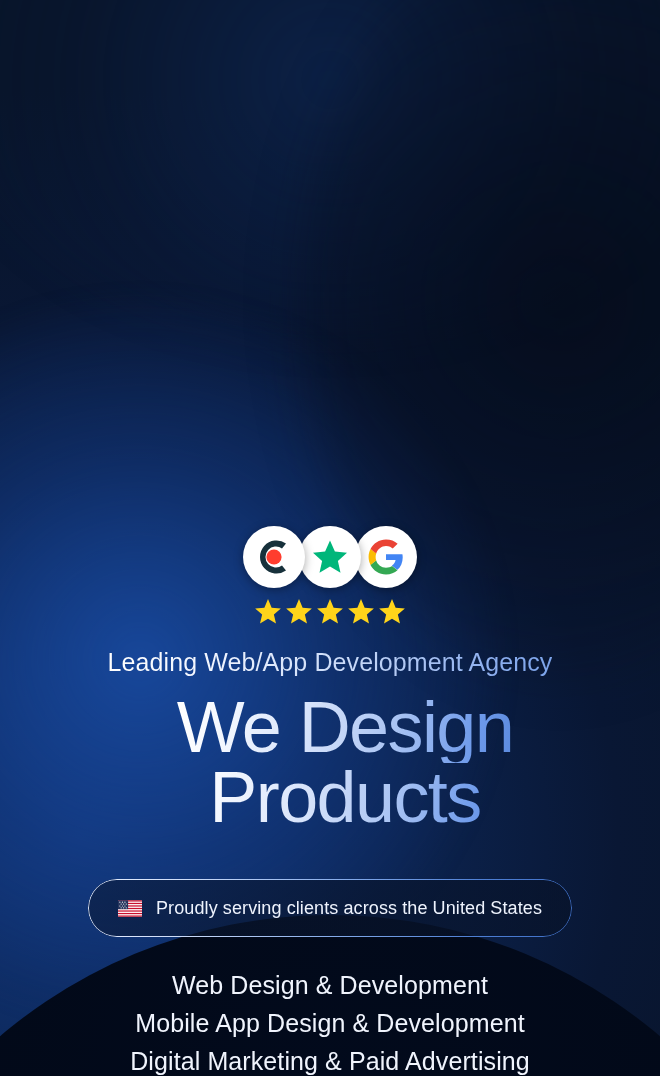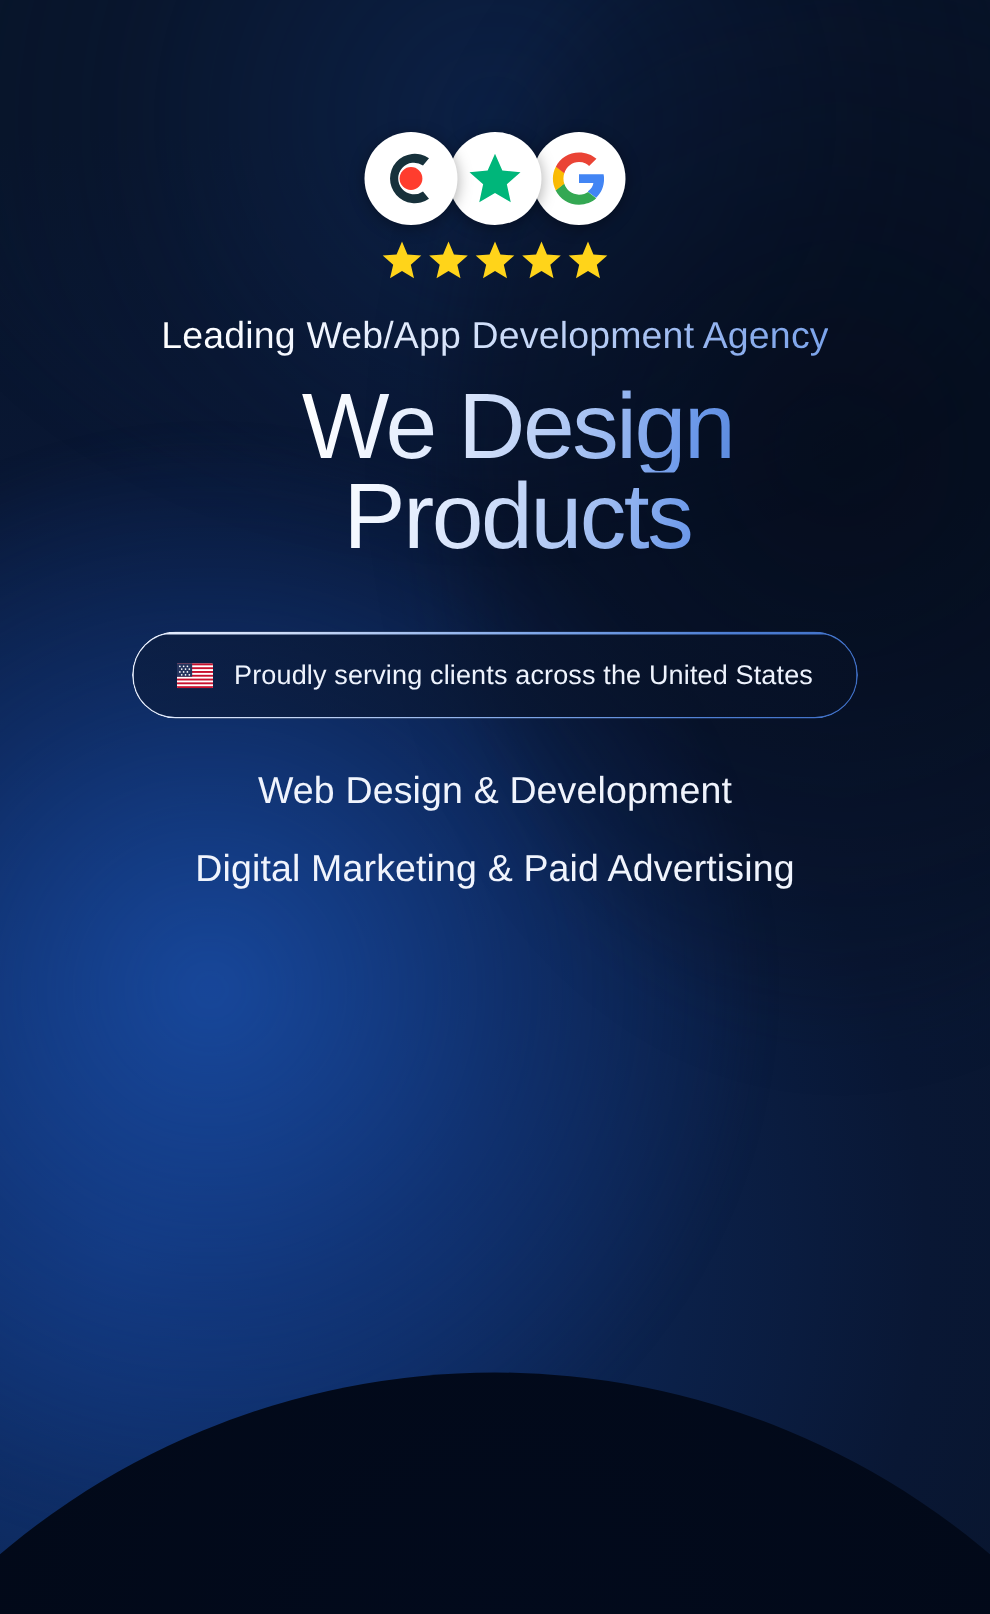--- a/index.html
+++ b/index.html
@@ -64,20 +64,21 @@
     background: radial-gradient(circle at 50% 18%, #020a1c 0%, #020918 45%, #01060f 100%);
   }
 
   
   .content {
     position:absolute; inset:0;
     display:flex;
     flex-direction:column;
     align-items:center;
     padding-top: 88px;
+    justify-content: flex-end;
   }
 
   
   .badges { display:flex; align-items:center; }
   .badge {
     width: 62px; height: 62px;
     border-radius: 50%;
     background: #ffffff;
     display:flex; align-items:center; justify-content:center;
     box-shadow: 0 2px 10px rgba(0,0,0,0.35);
@@ -106,21 +107,21 @@
     background-clip: text;
     color: transparent;
     -webkit-text-fill-color: transparent;
     white-space: nowrap;
   }
 
   
   .headline {
     margin-top: 16px;
     text-align:center;
-    font-size: 62px;
+    font-size: 72px;
     line-height: 0.97;
     font-weight: 500;
     letter-spacing: -1.6px;
     margin-left: 30px;
   }
   .headline .hl-line {
     display:block;
     background: linear-gradient(100deg, #ffffff 0%, #f4f8ff 14%, #d8e4fb 38%, #aac4f3 64%, #6e9aea 88%, #5b8ade 100%);
     -webkit-background-clip: text;
     background-clip: text;
@@ -160,21 +161,21 @@
     letter-spacing: 0.1px;
     white-space: nowrap;
   }
 
   
   .services {
     margin-top: 34px;
     display:flex;
     flex-direction:column;
     align-items:center;
-    gap: 23px;
+    gap: 9px;
   }
   .service-line {
     font-size: 25px;
     color: #f0f4fd;
     font-weight: 400;
     letter-spacing: 0.1px;
     white-space: nowrap;
   }
 </style>
 </head>
@@ -267,17 +268,18 @@
           <circle cx="5" cy="12" r="0.9"></circle>
             <circle cx="9" cy="12" r="0.9"></circle>
             <circle cx="13" cy="12" r="0.9"></circle>
         </g>
       </svg>
       <span class="pill-text">Proudly serving clients across the United States</span>
     </div>
 
     <div class="services">
       <div class="service-line">Web Design &amp; Development</div>
+      <div class="service-line">Mobile App Design &amp; Development</div>
       <div class="service-line">Digital Marketing &amp; Paid Advertising</div>
     </div>
 
   </div>
 </div>
 
 </body></html>

